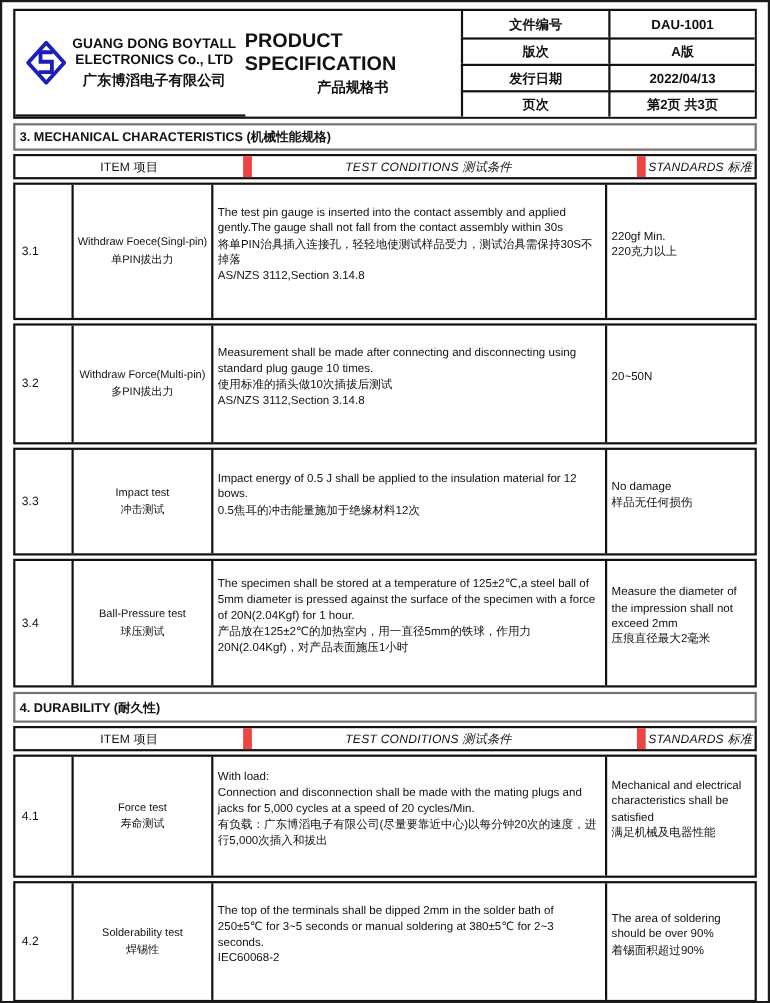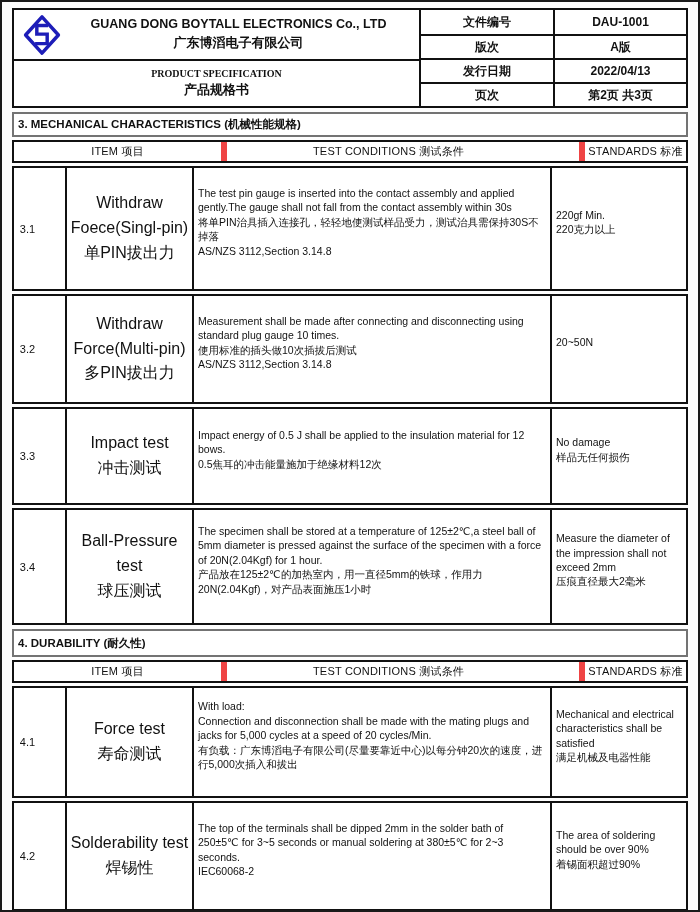--- a/index.html
+++ b/index.html
@@ -15,35 +15,35 @@
   }
 
   
   .hdr {
     display: grid;
     grid-template-columns: 405px 1fr;
     border: 2px solid #111;
     height: 100px;
     background: #fff;
   }
-  .hdr-left { display: flex; flex-direction: column; }
+  .hdr-left { display: flex; flex-direction: row; }
   .hdr-company {
     flex: 1; display: flex; align-items: center;
     padding: 2px 6px;
     border-bottom: 2px solid #111;
   }
   .logo-wrap { width: 44px; flex: 0 0 44px; display: flex; align-items: center; justify-content: center; }
   .company-text { flex: 1; text-align: center; }
   .company-en { font-weight: bold; font-size: 12.5px; letter-spacing: 0; }
   .company-cn { font-weight: bold; font-size: 13px; margin-top: 3px; }
   .hdr-spec {
     flex: 1; display: flex; flex-direction: column;
     align-items: center; justify-content: center;
   }
-  .spec-en { font-weight: bold; font-size: 10px; font-family: Liberation Serif, serif; }
+  .spec-en { font-weight: bold; font-size: 18px; }
   .spec-cn { font-weight: bold; font-size: 13px; margin-top: 2px; }
 
   .hdr-right { display: grid; grid-template-columns: 134px 1fr; grid-auto-rows: 1fr; }
   .hdr-right .cell {
     border-left: 2px solid #111;
     display: flex; align-items: center; justify-content: center;
     font-weight: bold; font-size: 12px;
     background: #fff;
   }
   .hdr-right .cell.bt { border-top: 2px solid #111; }
@@ -65,41 +65,41 @@
     border: 2px solid #111;
     height: 23px;
     display: grid;
     grid-template-columns: 178px 358px 1fr;
     background: #fff;
   }
   .thead .th {
     display: flex; align-items: center; justify-content: center;
     font-size: 11px; letter-spacing: 0.2px; margin-left: 29px;
   }
-  .thead .th + .th { border-left: 6px solid #ef4444; }
+  .thead .th + .th { border-left: 8px solid #ef4444; font-style: italic; }
 
   .trow {
     margin-top: 3px;
     border: 2px solid #111;
     display: grid;
     grid-template-columns: 27px 151px 358px 1fr;
     background: #fff;
   }
   .trow .td { border-left: 2px solid #111; }
   .trow .td:first-child { border-left: none; }
 
   .td-num {
     display: flex; align-items: center; justify-content: center;
     font-size: 11px;
   }
   .td-item {
     display: flex; flex-direction: column;
     align-items: center; justify-content: center;
     text-align: center;
-    font-size: 16px; line-height: 1.55;
+    font-size: 10px; line-height: 1.55;
     padding: 2px;
     margin-left: 24px;
   }
   .td-cond, .td-std {
     display: flex; flex-direction: column; justify-content: center;
     font-size: 10.5px; line-height: 1.38;
     padding: 3px 3px 16px 4px;
   }
   .td-cond .line, .td-std .line { width: 100%; }
 </style>

